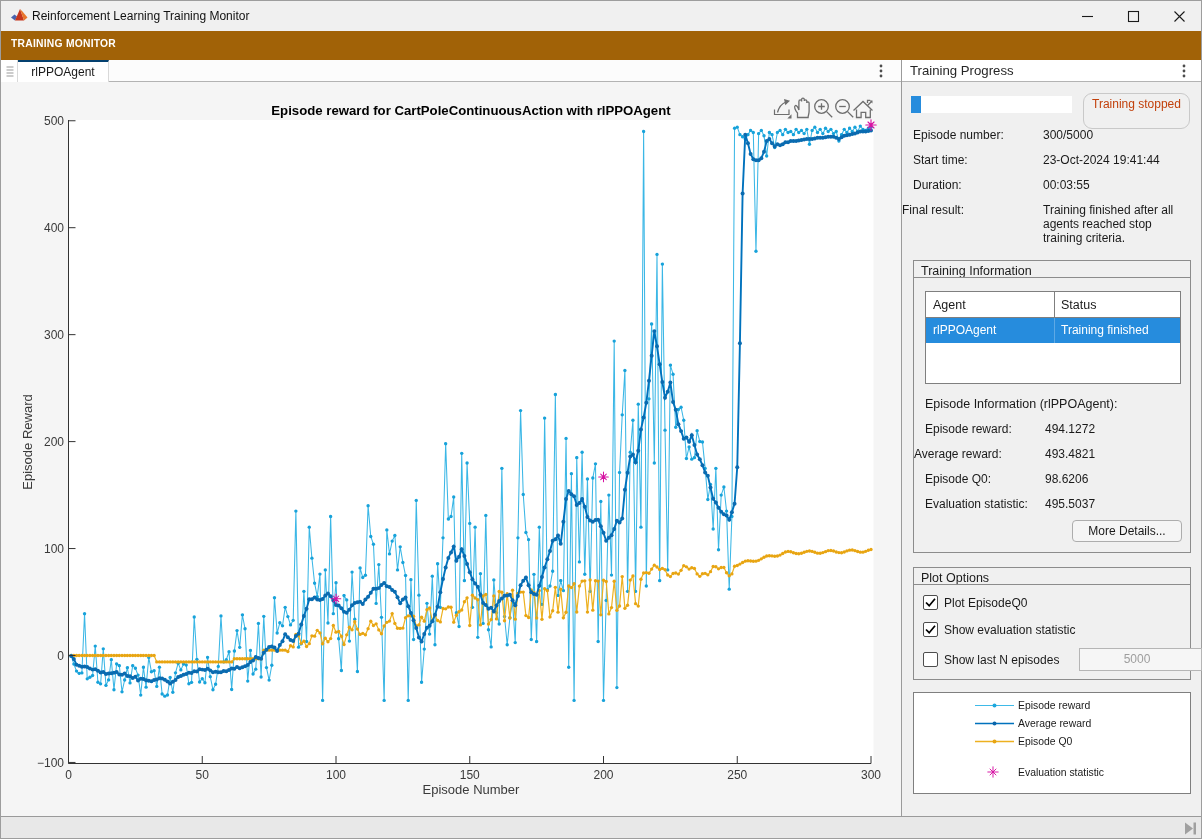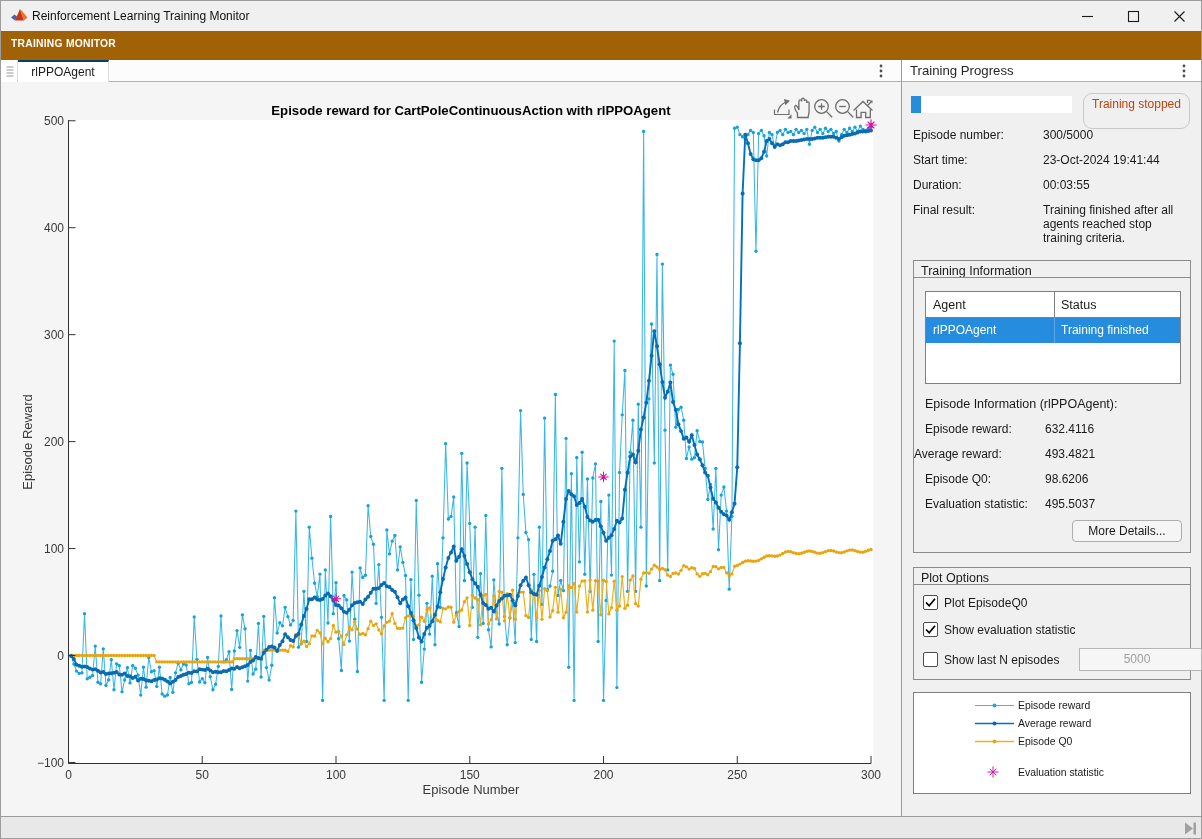--- a/index.html
+++ b/index.html
@@ -138,41 +138,41 @@
   </div>
   <div class="abs" style="left:9px;top:36px;width:161px;height:17px;background:#fff"></div>
   <div class="abs" style="left:9px;top:36px;width:10px;height:17px;background:#268cdd"></div>
   <div class="abs" style="left:181px;top:33px;width:107px;height:36px;border:1px solid #c9c9c9;border-radius:9px;text-align:center;line-height:20px;font-size:12px;color:#c2410c">Training stopped</div>
   <div class="abs lbl" style="left:11px;top:68px">Episode number:</div>
       <div class="abs lbl" style="left:141px;top:68px">300/5000</div>
   <div class="abs lbl" style="left:11px;top:93px">Start time:</div>
       <div class="abs lbl" style="left:141px;top:93px">23-Oct-2024 19:41:44</div>
   <div class="abs lbl" style="left:11px;top:118px">Duration:</div>
       <div class="abs lbl" style="left:141px;top:118px">00:03:55</div>
-  <div class="abs lbl" style="left:11px;top:143px">Final result:</div>
+  <div class="abs lbl" style="left:0;top:143px">Final result:</div>
   <div class="abs" style="left:141px;top:143px;width:145px;font-size:12px;color:#1a1a1a;line-height:14.2px">Training finished after all agents reached stop training criteria.</div>
 
   <div class="abs" style="left:11px;top:200px;width:278px;height:293px;border:1px solid #8c8c8c">
     <span class="abs bld" style="left:7px;top:3px">Training Information</span>
     <div class="abs" style="left:0;top:16px;width:276px;height:1px;background:#8c8c8c"></div>
     <div class="abs" style="left:11px;top:30px;width:256px;height:93px;background:#fff;border:1px solid #7f7f7f">
       <div class="abs" style="left:0;top:0;width:254px;height:26px;border-bottom:1px solid #7f7f7f">
         <span class="abs bld" style="left:7px;top:6px">Agent</span>
         <span class="abs bld" style="left:135px;top:6px">Status</span>
         <div class="abs" style="left:128px;top:0;width:1px;height:25px;background:#7f7f7f"></div>
       </div>
       <div class="abs" style="left:0;top:26px;width:254px;height:25px;background:#268cdd">
         <span class="abs" style="left:7px;top:5px;font-size:12px;color:#fff">rlPPOAgent</span>
         <span class="abs" style="left:135px;top:5px;font-size:12px;color:#fff">Training finished</span>
         <div class="abs" style="left:128px;top:0;width:1px;height:25px;background:#5ea9e5"></div>
       </div>
     </div>
     <span class="abs bld" style="left:11px;top:136px">Episode Information (rlPPOAgent):</span>
     <div class="abs lbl" style="left:11px;top:161px">Episode reward:</div>
-        <div class="abs lbl" style="left:131px;top:161px">632.4116</div>
+        <div class="abs lbl" style="left:131px;top:161px">494.1272</div>
     <div class="abs lbl" style="left:0;top:186px">Average reward:</div>
         <div class="abs lbl" style="left:131px;top:186px">493.4821</div>
     <div class="abs lbl" style="left:11px;top:211px">Episode Q0:</div>
         <div class="abs lbl" style="left:131px;top:211px">98.6206</div>
     <div class="abs lbl" style="left:11px;top:236px">Evaluation statistic:</div>
         <div class="abs lbl" style="left:131px;top:236px">495.5037</div>
     <div class="abs" style="left:158px;top:259px;width:110px;height:22px;border:1px solid #adadad;border-radius:4px;background:#f5f5f5;text-align:center;line-height:20px;font-size:12px;color:#1a1a1a">More Details...</div>
   </div>
 
   <div class="abs" style="left:11px;top:507px;width:278px;height:113px;border:1px solid #8c8c8c">

